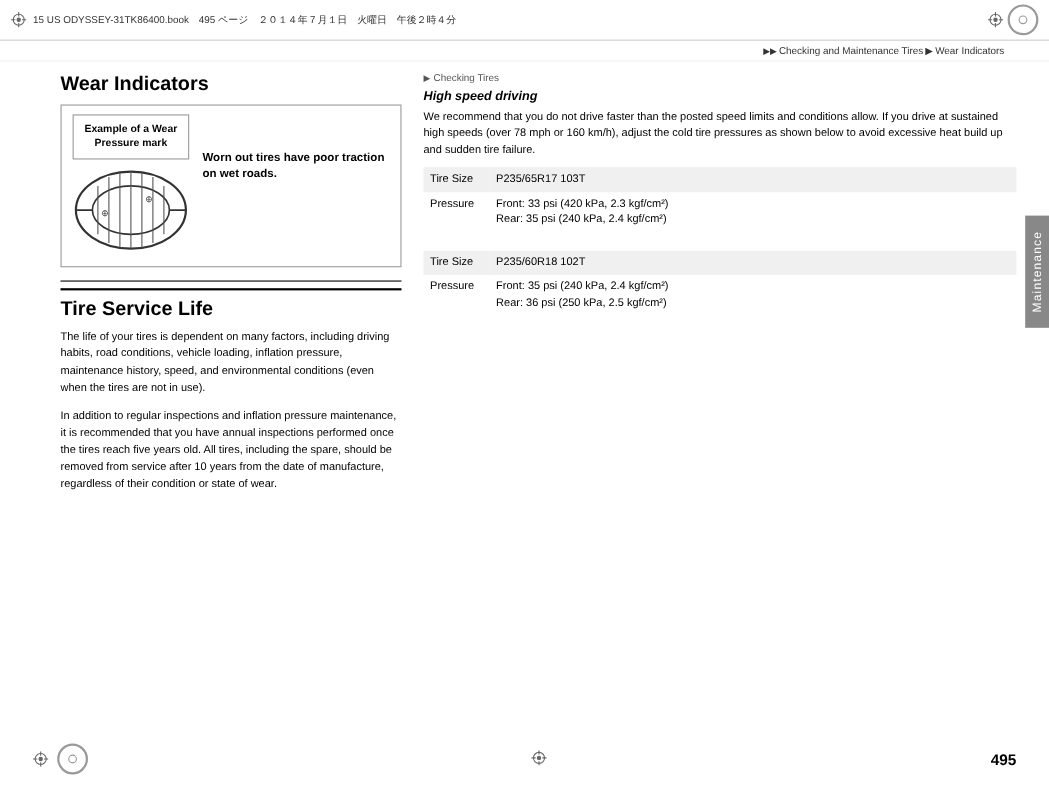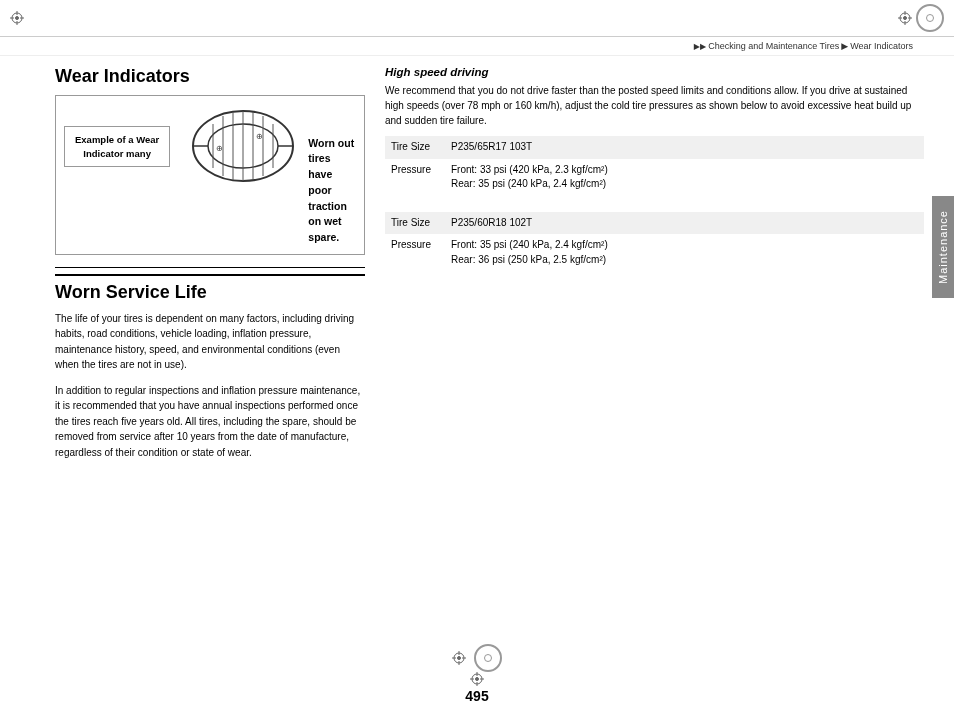--- a/index.html
+++ b/index.html
@@ -193,20 +193,21 @@
   <div class="header-left">
 
     <svg width="14" height="14" viewBox="0 0 14 14" fill="none" stroke="#666" stroke-width="1">
       <circle cx="7" cy="7" r="5"></circle>
       <line x1="7" y1="0" x2="7" y2="4"></line>
         <line x1="7" y1="10" x2="7" y2="14"></line>
       <line x1="0" y1="7" x2="4" y2="7"></line>
         <line x1="10" y1="7" x2="14" y2="7"></line>
       <circle cx="7" cy="7" r="1.5" fill="#666"></circle>
     </svg>
+    <span>15 US ODYSSEY-31TK86400.book　495 ページ　２０１４年７月１日　火曜日　午後２時４分</span>
   </div>
   <div class="header-right">
     <svg width="14" height="14" viewBox="0 0 14 14" fill="none" stroke="#666" stroke-width="1">
       <circle cx="7" cy="7" r="5"></circle>
       <line x1="7" y1="0" x2="7" y2="4"></line>
         <line x1="7" y1="10" x2="7" y2="14"></line>
       <line x1="0" y1="7" x2="4" y2="7"></line>
         <line x1="10" y1="7" x2="14" y2="7"></line>
       <circle cx="7" cy="7" r="1.5" fill="#666"></circle>
     </svg>
@@ -225,24 +226,24 @@
 </div>
 
 <div class="main-content">
 
   <div class="left-col">
 
     <h1 class="section-title">Wear Indicators</h1>
 
     <div class="wear-indicator-box">
 
-      <div style="display:flex;align-items:center;gap:18px;">
+      <div style="display:flex;flex-direction:column;align-items:center;gap:4px;">
         <div class="wear-indicator-label-box">
           <span>Example of a Wear</span><br>
-          <span>Indicator many</span>
+          <span>Pressure mark</span>
         </div>
 
         <svg width="110" height="85" viewBox="0 0 110 85" xmlns="http://www.w3.org/2000/svg">
 
           <ellipse cx="55" cy="42" rx="50" ry="35" fill="none" stroke="#333" stroke-width="2"></ellipse>
           <ellipse cx="55" cy="42" rx="35" ry="22" fill="none" stroke="#333" stroke-width="1.5"></ellipse>
 
           <line x1="5" y1="42" x2="20" y2="42" stroke="#333" stroke-width="1.5"></line>
           <line x1="90" y1="42" x2="105" y2="42" stroke="#333" stroke-width="1.5"></line>
 
@@ -254,35 +255,38 @@
           <line x1="75" y1="12" x2="75" y2="72" stroke="#555" stroke-width="1"></line>
           <line x1="85" y1="20" x2="85" y2="64" stroke="#555" stroke-width="1"></line>
 
           <text x="28" y="47" font-size="8" fill="#333">⊕</text>
           <text x="68" y="35" font-size="8" fill="#333">⊕</text>
         </svg>
       </div>
 
       <div class="wear-text">
         <br><br>
-        <b>Worn out tires have poor traction on wet spare.</b>
+        <b>Worn out tires have poor traction on wet roads.</b>
       </div>
     </div>
 
     <hr class="section-divider">
-    <h2 class="tire-service-title">Worn Service Life</h2>
+    <h2 class="tire-service-title">Tire Service Life</h2>
 
     <p class="tire-service-text">The life of your tires is dependent on many factors, including driving habits, road conditions, vehicle loading, inflation pressure, maintenance history, speed, and environmental conditions (even when the tires are not in use).</p>
 
     <p class="tire-service-text">In addition to regular inspections and inflation pressure maintenance, it is recommended that you have annual inspections performed once the tires reach five years old. All tires, including the spare, should be removed from service after 10 years from the date of manufacture, regardless of their condition or state of wear.</p>
 
   </div>
 
   <div class="right-col">
 
+    <div class="checking-tires-header">
+      <span>Checking Tires</span>
+    </div>
 
     <p class="high-speed-title">High speed driving</p>
     <p class="high-speed-text">We recommend that you do not drive faster than the posted speed limits and conditions allow. If you drive at sustained high speeds (over 78 mph or 160 km/h), adjust the cold tire pressures as shown below to avoid excessive heat build up and sudden tire failure.</p>
 
     <table class="pressure-table">
       <tbody>
           <tr>
         <td>Tire Size</td>
         <td>P235/65R17 103T</td>
       </tr>
@@ -313,21 +317,21 @@
       </tr>
     </tbody>
       </table>
 
   </div>
 
   <div class="maintenance-tab">Maintenance</div>
 
 </div>
 
-<div style="position:absolute;bottom:14px;left:0;right:0;display:flex;justify-content:space-between;align-items:center;padding:0 30px;flex-direction:column;">
+<div style="position:absolute;bottom:14px;left:0;right:0;display:flex;justify-content:space-between;align-items:center;padding:0 30px;">
 
   <div style="display:flex;align-items:center;gap:8px;">
     <svg width="14" height="14" viewBox="0 0 14 14" fill="none" stroke="#666" stroke-width="1">
       <circle cx="7" cy="7" r="5"></circle>
       <line x1="7" y1="0" x2="7" y2="4"></line>
         <line x1="7" y1="10" x2="7" y2="14"></line>
       <line x1="0" y1="7" x2="4" y2="7"></line>
         <line x1="10" y1="7" x2="14" y2="7"></line>
       <circle cx="7" cy="7" r="1.5" fill="#666"></circle>
     </svg>

